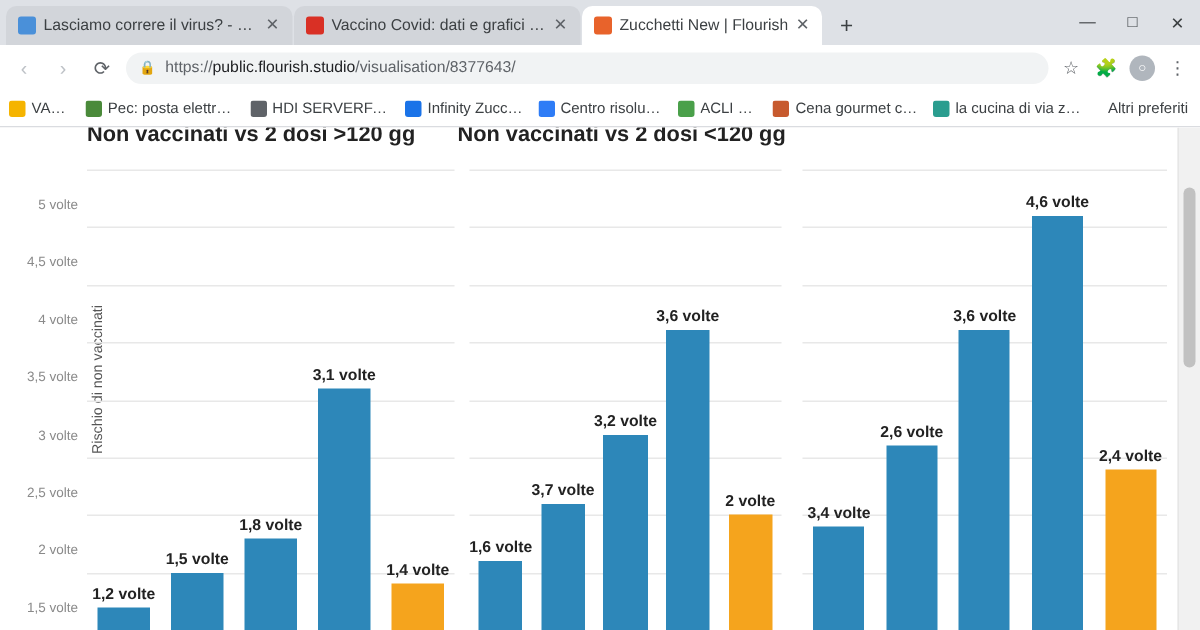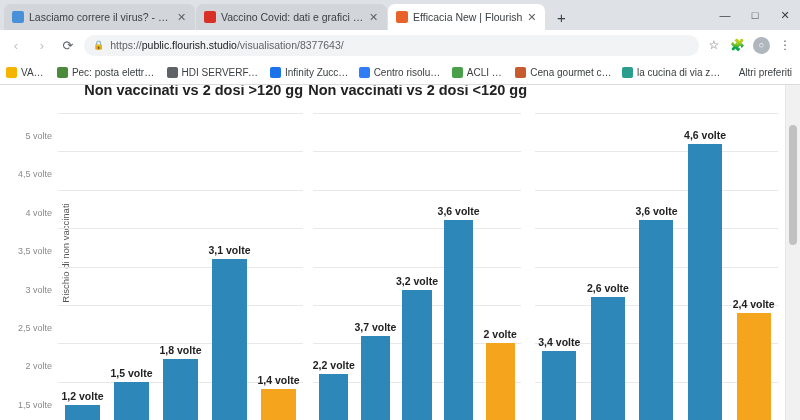--- a/index.html
+++ b/index.html
@@ -233,21 +233,21 @@
   }
   .panel-1 { width: 305px; padding-left: 18px; }
   .panel-2 { width: 222px; }
   .panel-3 { width: 259px; }
 
   .panel-title {
     position: absolute;
     top: -3px;
     left: 0;
     right: 0;
-    text-align: right;
+    text-align: left;
     font-size: 14.5px;
     font-weight: bold;
     color: #222222;
     white-space: nowrap;
   }
   .panel-1 .panel-title { left: 58px; right: 2px; }
 
   .ylabel {
     position: absolute;
     left: 16px;
@@ -333,21 +333,21 @@
       <span class="tab-title">Lasciamo correre il virus? - Pagin…</span>
       <span class="tab-close">✕</span>
     </div>
     <div class="tab">
       <span class="favicon" style="background:#d93025"></span>
       <span class="tab-title">Vaccino Covid: dati e grafici sull…</span>
       <span class="tab-close">✕</span>
     </div>
     <div class="tab active">
       <span class="favicon" style="background:#e8632b"></span>
-      <span class="tab-title">Efficacia New | Flourish</span>
+      <span class="tab-title">Zucchetti New | Flourish</span>
       <span class="tab-close">✕</span>
     </div>
     <div class="newtab">+</div>
     <div class="winctrls">
       <div>—</div>
       <div>□</div>
       <div>✕</div>
     </div>
   </div>
 
@@ -458,21 +458,21 @@
           <div class="gridline" style="top:0%"></div>
           <div class="gridline" style="top:12.5%"></div>
           <div class="gridline" style="top:25%"></div>
           <div class="gridline" style="top:37.5%"></div>
           <div class="gridline" style="top:50%"></div>
           <div class="gridline" style="top:62.5%"></div>
           <div class="gridline" style="top:75%"></div>
           <div class="gridline" style="top:87.5%"></div>
           <div class="bars">
             <div class="barwrap">
-              <span class="barlabel" style="bottom:15%">2,2 volte</span>
+              <span class="barlabel" style="bottom:15%">1,6 volte</span>
               <div class="bar" style="height:15%"></div>
             </div>
             <div class="barwrap">
               <span class="barlabel" style="bottom:27.5%">3,7 volte</span>
               <div class="bar" style="height:27.5%"></div>
             </div>
             <div class="barwrap">
               <span class="barlabel" style="bottom:42.5%">3,2 volte</span>
               <div class="bar" style="height:42.5%"></div>
             </div>

